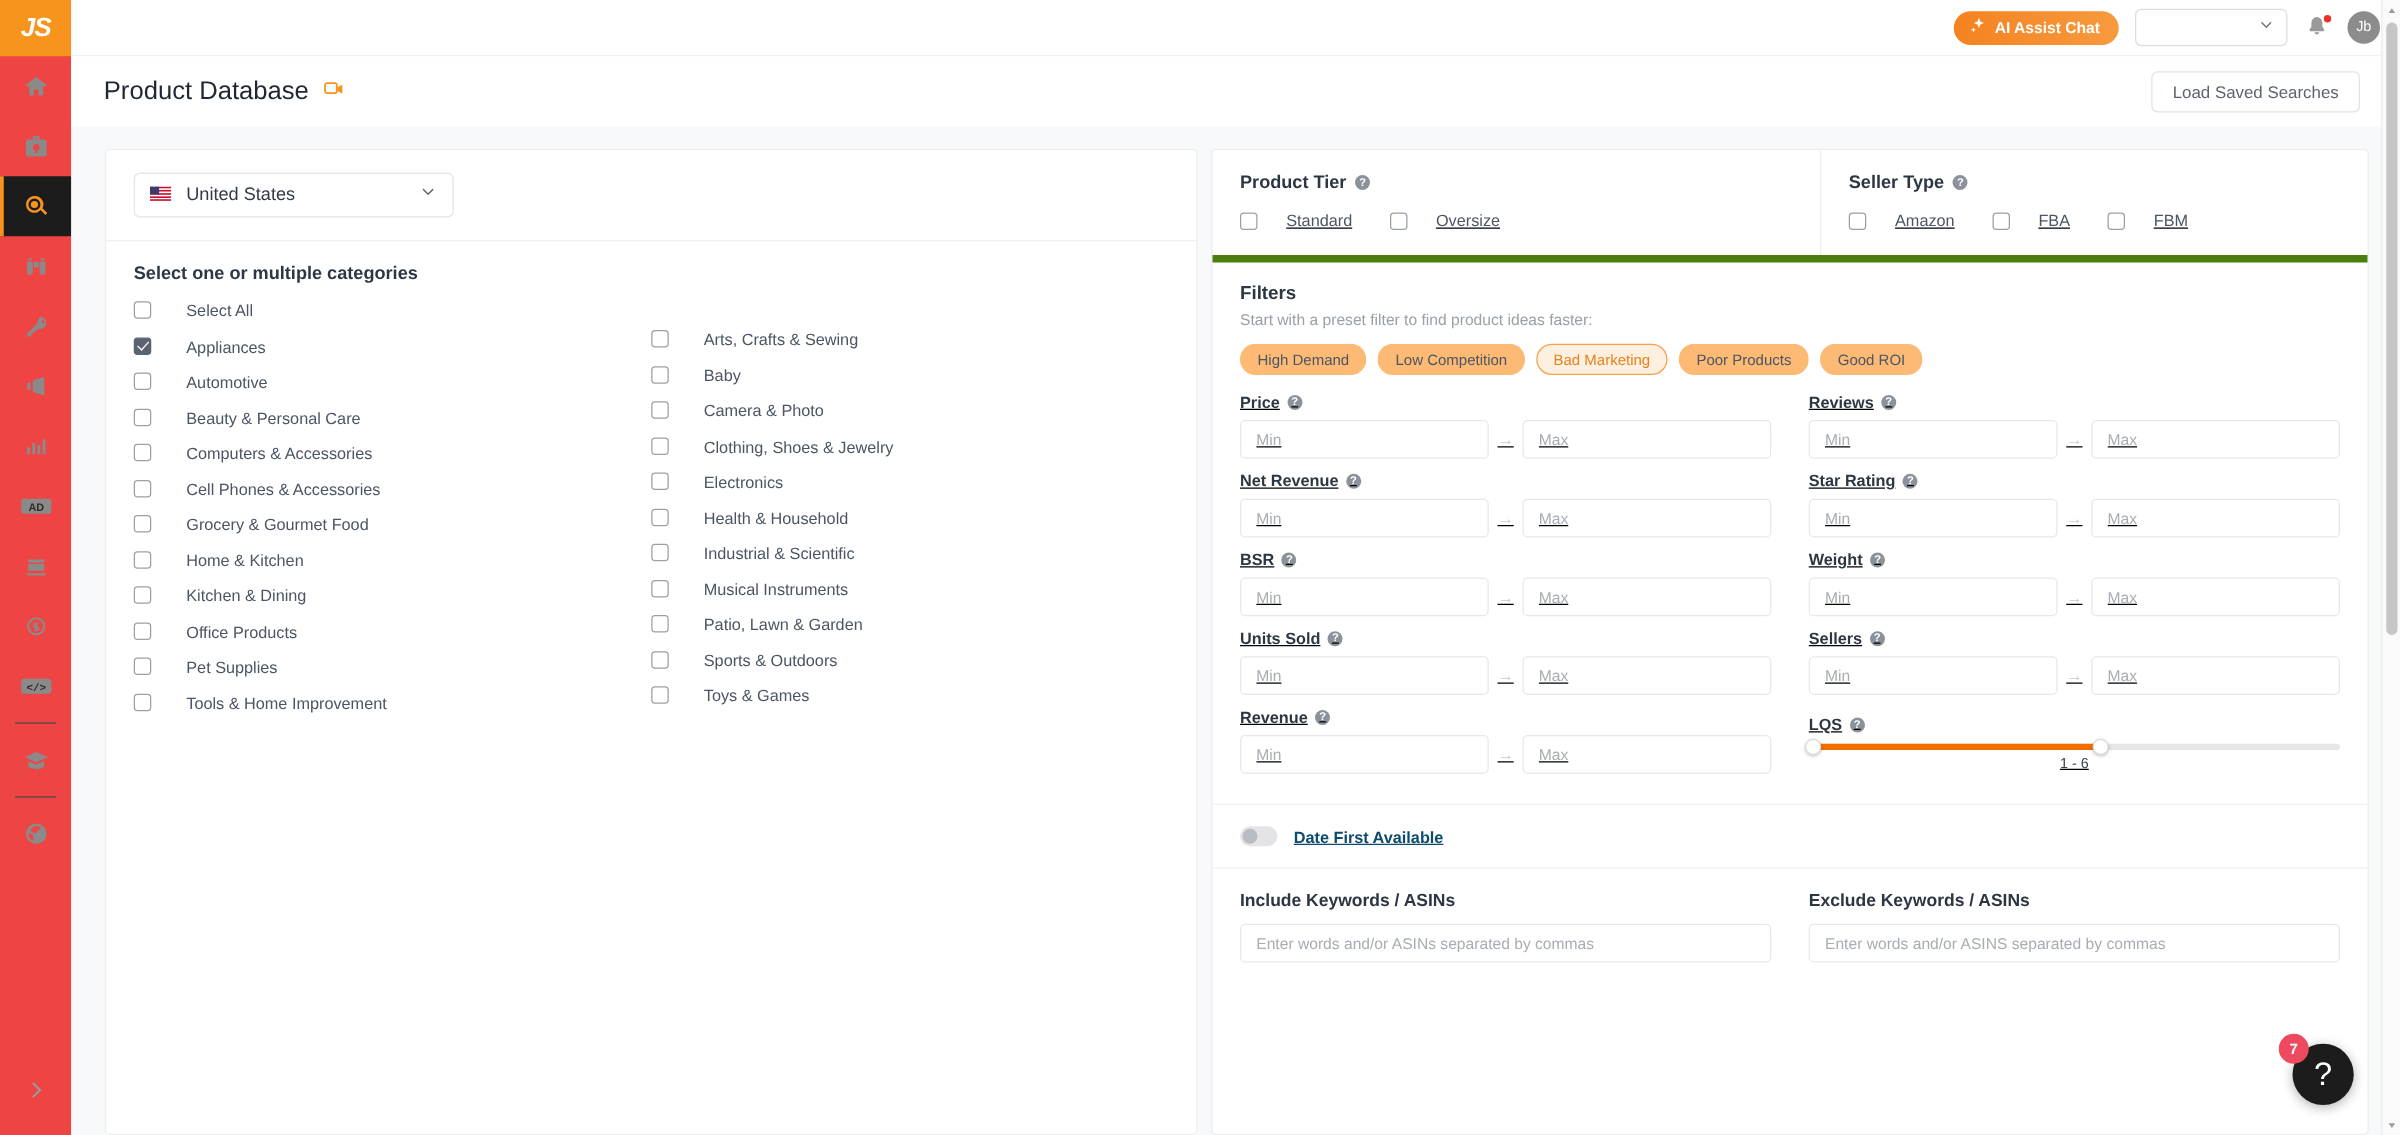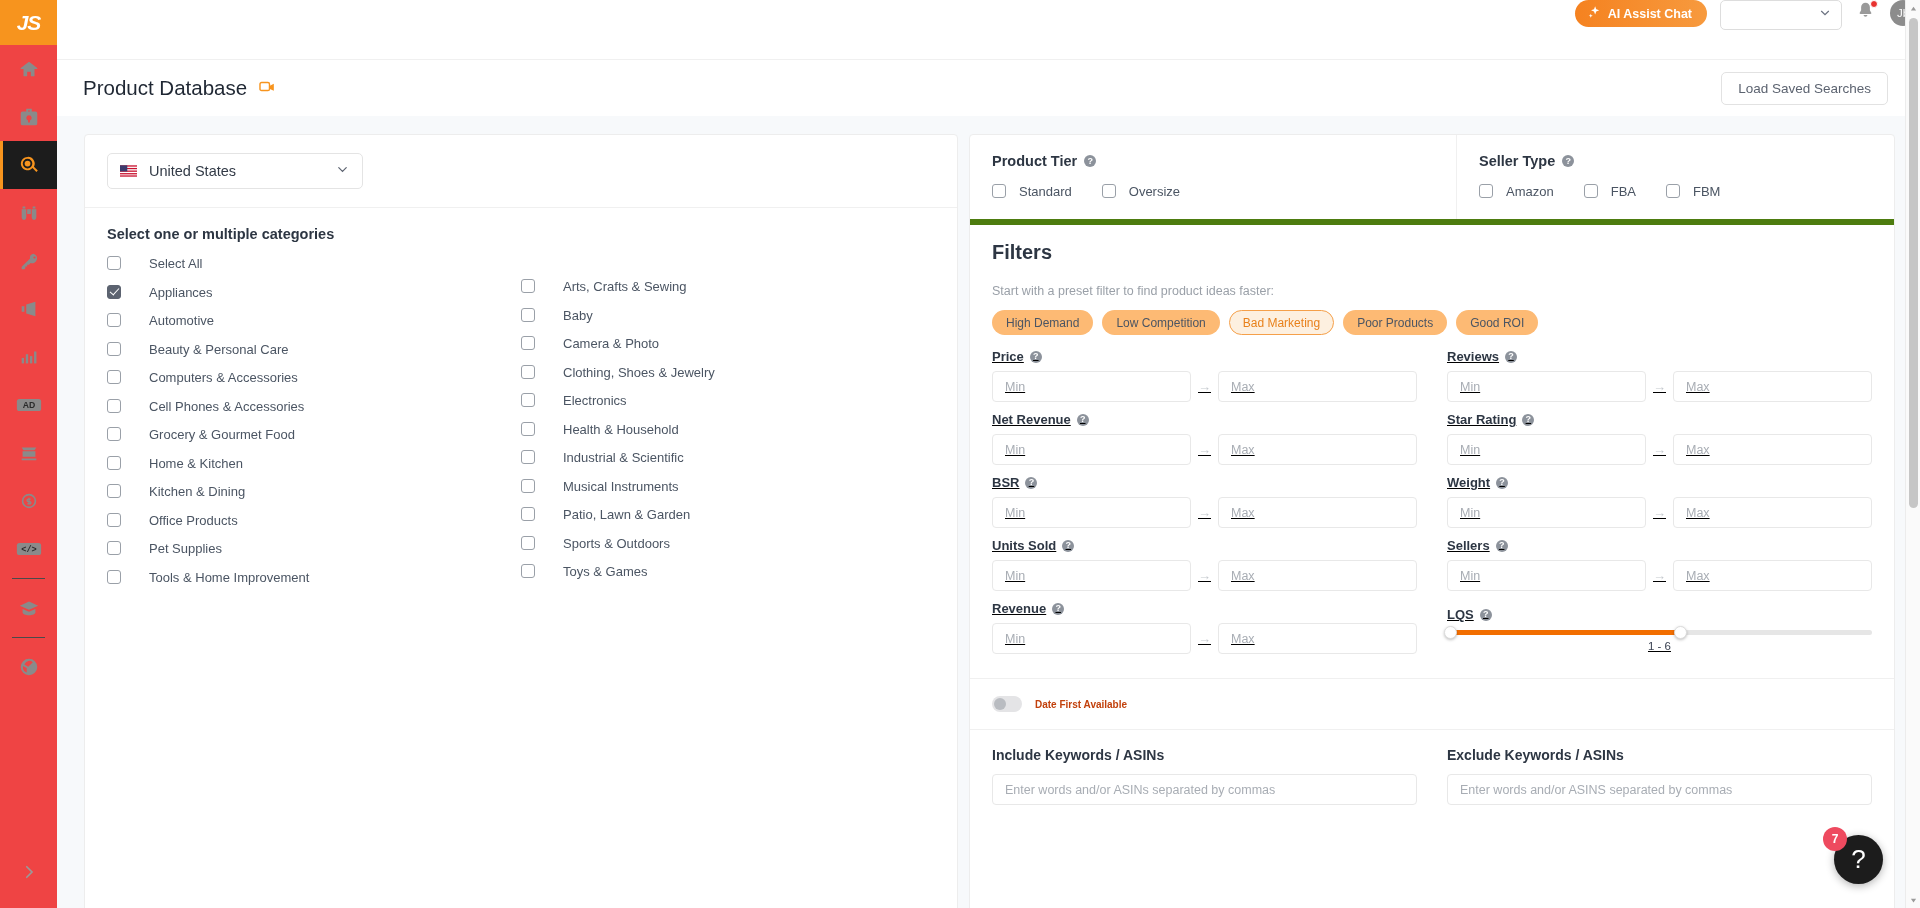--- a/index.html
+++ b/index.html
@@ -43,22 +43,22 @@
   }
 
   
   .main {
     flex: 1; height: 908px; position: relative;
     background: #f7f9fb; overflow: hidden;
   }
 
   
   .topbar {
-    height: 60px; background: #fff; display: flex; 
-    justify-content: flex-end; padding-right: 4px; gap: 13px;
+    height: 45px; background: #fff; display: flex; align-items: center;
+    justify-content: flex-end; padding-right: 16px; gap: 13px;
     border-bottom: 1px solid #f0f0f0;
   }
   .ai-chat-btn {
     background: linear-gradient(90deg,#f58220,#f79a3e);
     color: #fff; border: none; border-radius: 18px;
     height: 27px; padding: 0 15px 0 12px;
     font-size: 12.5px; font-weight: bold; cursor: pointer;
     display: flex; align-items: center; gap: 6px;
     font-family: "Liberation Sans", sans-serif;
   }
@@ -143,26 +143,26 @@
     font-size: 14.5px; color: #2d3643; font-weight: bold;
     display: flex; align-items: center; gap: 7px; margin-bottom: 15px;
   }
   .hlp {
     width: 12px; height: 12px; border-radius: 50%; background: #8c929b;
     color: #fff; font-size: 9px; display: inline-flex;
     align-items: center; justify-content: center; cursor: pointer;
     font-weight: bold; line-height: 1;
   }
   .cb-row { display: flex; gap: 30px; }
-  .cb-inline { display: flex; align-items: flex-start; gap: 13px; cursor: pointer; }
+  .cb-inline { display: flex; align-items: center; gap: 23px; cursor: pointer; text-decoration: underline; }
   .cb-inline span { font-size: 13px; color: #4b5563; }
 
   
   .filters { padding: 16px 22px 14px 22px; border-bottom: 1px solid #f0f0f0; }
-  .filters-title { font-size: 20px; color: #2d3643; font-weight: bold; margin-bottom: 20px; }
+  .filters-title { font-size: 15px; color: #2d3643; font-weight: bold; margin-bottom: 6px; }
   .filters-sub { font-size: 12.5px; color: #9aa0a8; margin-bottom: 12px; }
   .pills { display: flex; gap: 9px; margin-bottom: 14px; }
   .pill {
     background: #fdba74; border: 1px solid transparent; border-radius: 14px;
     height: 25px; padding: 0 13px; font-size: 12px; color: #4b5563;
     display: flex; align-items: center; cursor: pointer;
     font-family: "Liberation Sans", sans-serif;
   }
   .pill.selected { background: #fdf0e0; border-color: #f5a04a; color: #e8811b; }
 
@@ -206,21 +206,21 @@
     border-bottom: 1px solid #f0f0f0;
   }
   .toggle {
     width: 30px; height: 16px; border-radius: 9px; background: #e4e4e6;
     position: relative; cursor: pointer;
   }
   .toggle::after {
     content: ""; position: absolute; left: 2px; top: 2px;
     width: 12px; height: 12px; border-radius: 50%; background: #b9bcc1;
   }
-  .toggle-label { font-size: 10px; color: #c2410c; font-weight: bold; }
+  .toggle-label { font-size: 13px; color: #0c4a6e; font-weight: bold; text-decoration: underline; }
 
   
   .kw-row { display: flex; padding: 17px 22px 0 22px; }
   .kw-col { flex: 1; }
   .kw-col.right { padding-left: 30px; }
   .kw-label { font-size: 14px; color: #2d3643; font-weight: bold; margin-bottom: 11px; }
   .kw-input {
     width: 100%; height: 31px; border: 1px solid #e8e8e8; border-radius: 4px;
     padding: 0 12px; font-size: 12.5px; outline: none;
     font-family: "Liberation Sans", sans-serif; background: #fff;

